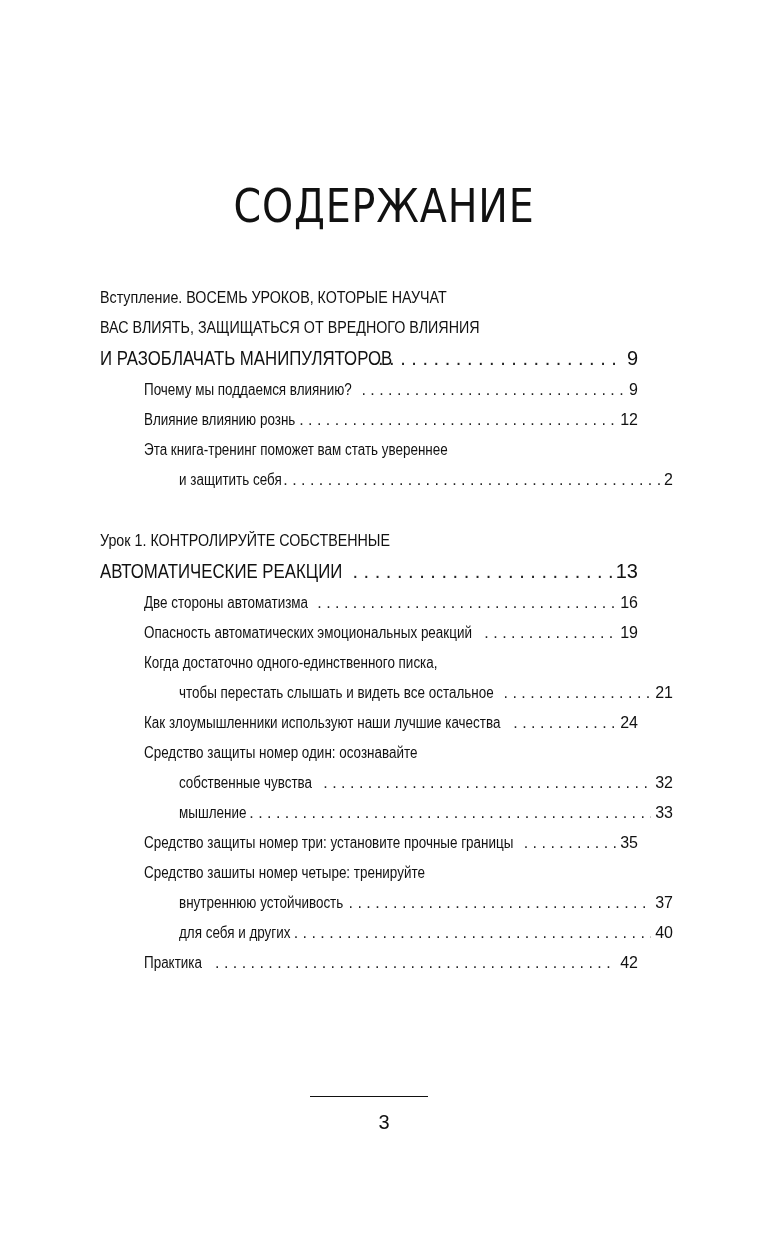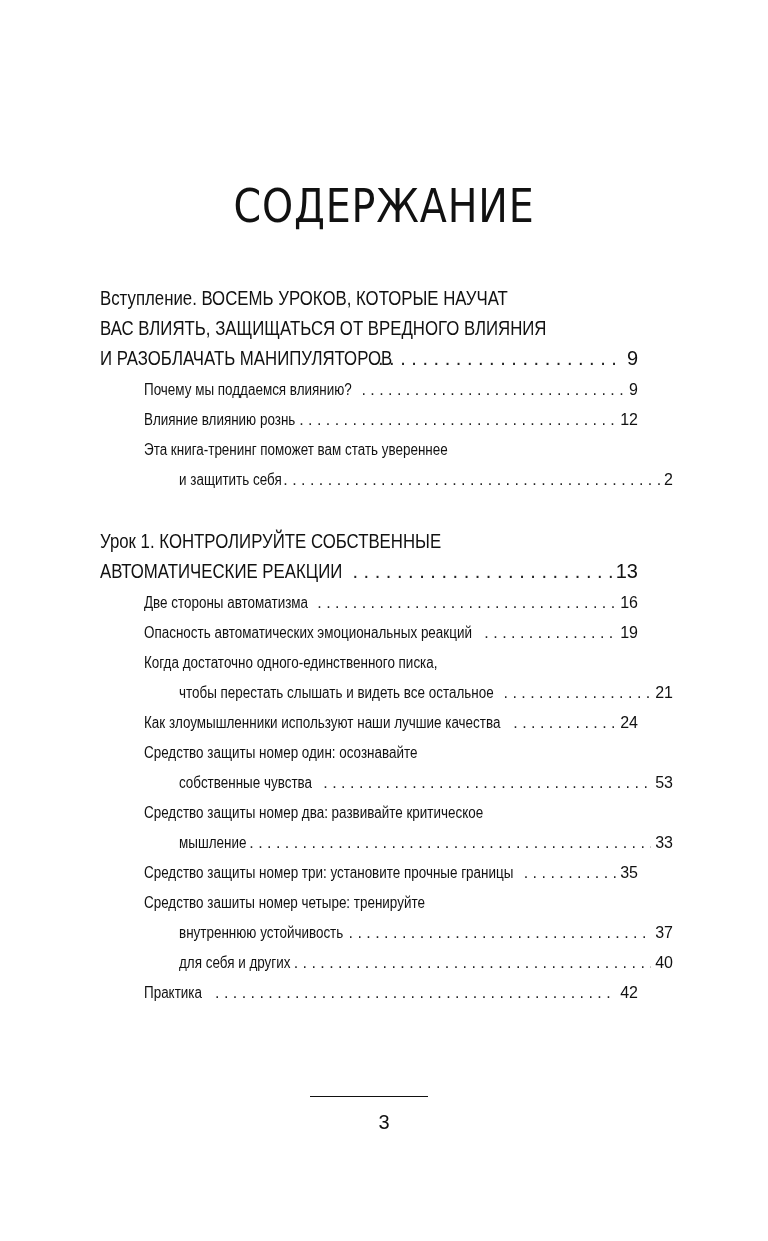--- a/index.html
+++ b/index.html
@@ -41,21 +41,21 @@
     .top {
       font-size: 20px;
       line-height: 30px;
       transform-origin: left;
     }
     .top .line {
       display: block;
       white-space: nowrap;
     }
     .top .txt, .top .line, .top .pg, .top .leader {
-      font-size: 20px;
+      font-size: 17px;
     }
 
     
     .sub {
       margin-left: 44px;
       font-size: 16px;
       line-height: 30px;
     }
     .sub .line {
       display: block;
@@ -180,25 +180,24 @@
     <div class="row-flex">
       <span class="sq" style="flex:none;">Как злоумышленники используют наши лучшие качества</span>
       <span class="dots" style="margin-left:-55px;">. . . . . . . . . . . . . . . . . . . . . . . . . . . . . . . . . . . . . . . . . . . . . . . . . . . . . . . . . . . . . . . . . . . . . . . . . . . . . . . . . . . . . .</span>
       <span class="num">24</span>
     </div>
     <div>
       <span class="line"><span class="sq">Средство защиты номер один: осознавайте</span></span>
       <div class="row-flex cont">
         <span class="sq" style="flex:none;">собственные чувства</span>
         <span class="dots" style="margin-left:-14px;">. . . . . . . . . . . . . . . . . . . . . . . . . . . . . . . . . . . . . . . . . . . . . . . . . . . . . . . . . . . . . . . . . . . . . . . . . . . . . . . . . . . . . .</span>
-        <span class="num">53</span>
-      </div>
-    </div>
-    <div>
-      <span class="line"><span class="sq">Средство защиты номер два: развивайте критическое</span></span>
+        <span class="num">32</span>
+      </div>
+    </div>
+    <div>
       <div class="row-flex cont">
         <span class="sq" style="flex:none;">мышление</span>
         <span class="dots" style="margin-left:-10px;">. . . . . . . . . . . . . . . . . . . . . . . . . . . . . . . . . . . . . . . . . . . . . . . . . . . . . . . . . . . . . . . . . . . . . . . . . . . . . . . . . . . . . .</span>
         <span class="num">33</span>
       </div>
     </div>
     <div class="row-flex">
       <span class="sq" style="flex:none;">Средство защиты номер три: установите прочные границы</span>
       <span class="dots" style="margin-left:-60px;">. . . . . . . . . . . . . . . . . . . . . . . . . . . . . . . . . . . . . . . . . . . . . . . . . . . . . . . . . . . . . . . . . . . . . . . . . . . . . . . . . . . . . .</span>
       <span class="num">35</span>

